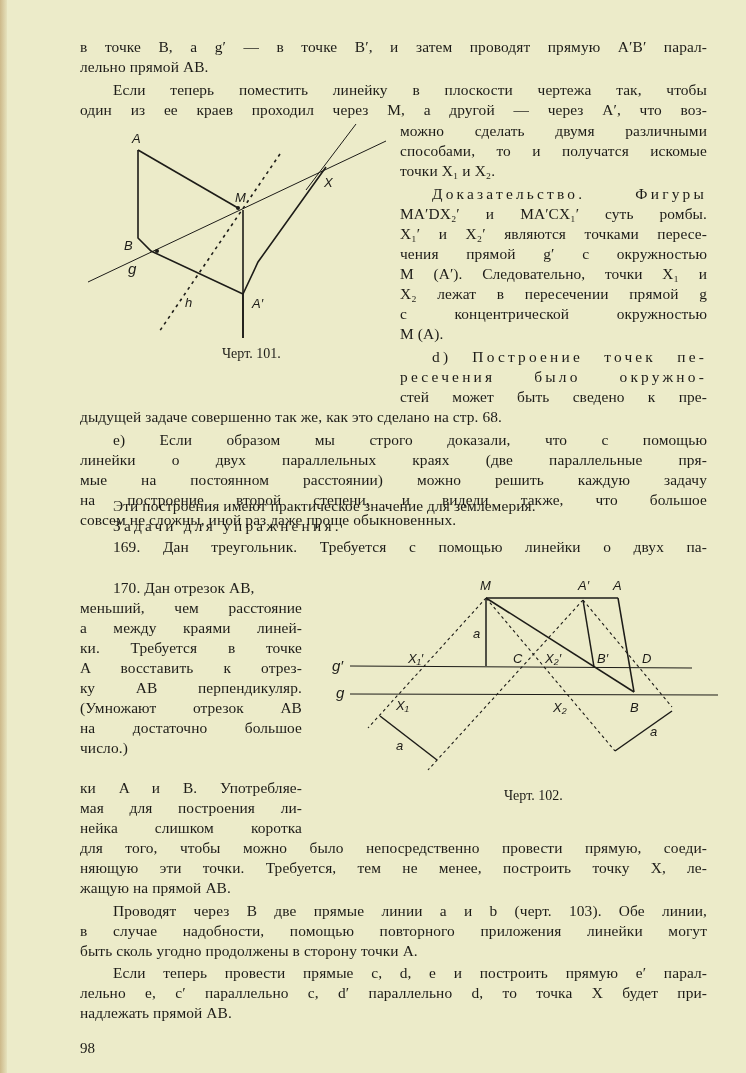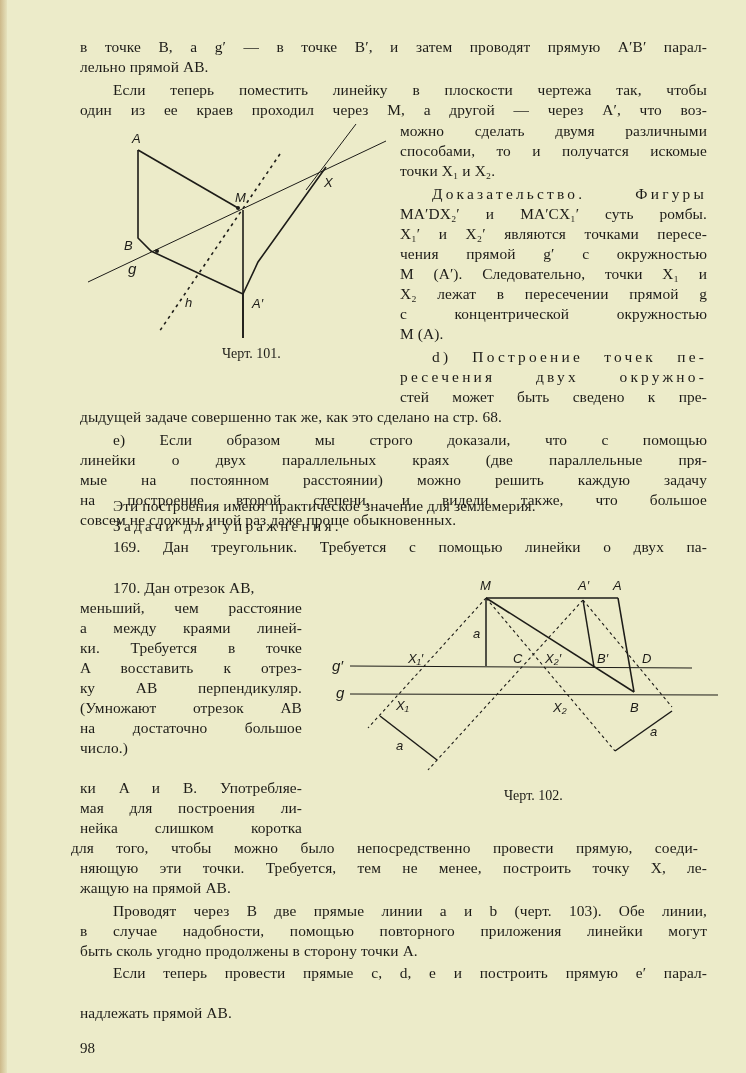--- a/index.html
+++ b/index.html
@@ -43,21 +43,21 @@
   <div class="line just sp" style="left:432px;top:184px;width:275px">Доказательство. Фигуры</div>
   <div class="line just" style="left:400px;top:204px;width:307px">MA′DX₂′ и MA′CX₁′ суть ромбы.</div>
   <div class="line just" style="left:400px;top:224px;width:307px">X₁′ и X₂′ являются точками пересе-</div>
   <div class="line just" style="left:400px;top:244px;width:307px">чения прямой g′ с окружностью</div>
   <div class="line just" style="left:400px;top:264px;width:307px">M (A′). Следовательно, точки X₁ и</div>
   <div class="line just" style="left:400px;top:284px;width:307px">X₂ лежат в пересечении прямой g</div>
   <div class="line just" style="left:400px;top:304px;width:307px">с концентрической окружностью</div>
   <div class="line" style="left:400px;top:324px">M (A).</div>
 
   <div class="line just sp" style="left:432px;top:347px;width:275px">d) Построение точек пе-</div>
-  <div class="line just sp" style="left:400px;top:367px;width:307px">ресечения двух окружно-</div>
+  <div class="line just sp" style="left:400px;top:367px;width:307px">ресечения было окружно-</div>
   <div class="line just" style="left:400px;top:387px;width:307px">стей может быть сведено к пре-</div>
   <div class="line" style="left:80px;top:407px">дыдущей задаче совершенно так же, как это сделано на стр. 68.</div>
 
   <svg style="left:80px;top:110px" width="320" height="260" viewBox="0 0 320 260">
     <g stroke="#1d1c18" fill="none" stroke-width="1.6">
       <polyline points="58,40 58,128 71,141 163,184 163,228"></polyline>
       <line x1="58" y1="40" x2="158" y2="98"></line>
       <polyline points="163,184 178,152 246,57"></polyline>
       <line x1="163" y1="100" x2="163" y2="228"></line>
     </g>
@@ -96,21 +96,21 @@
   <div class="line just" style="left:80px;top:638px;width:222px">ки. Требуется в точке</div>
   <div class="line just" style="left:80px;top:658px;width:222px">A восставить к отрез-</div>
   <div class="line just" style="left:80px;top:678px;width:222px">ку AB перпендикуляр.</div>
   <div class="line just" style="left:80px;top:698px;width:222px">(Умножают отрезок AB</div>
   <div class="line just" style="left:80px;top:718px;width:222px">на достаточно большое</div>
   <div class="line" style="left:80px;top:738px">число.)</div>
 
   <div class="line just" style="left:80px;top:778px;width:222px">ки A и B. Употребляе-</div>
   <div class="line just" style="left:80px;top:798px;width:222px">мая для построения ли-</div>
   <div class="line just" style="left:80px;top:818px;width:222px">нейка слишком коротка</div>
-  <div class="line just" style="left:71px;top:838px;width:627px">для того, чтобы можно было непосредственно провести прямую, соеди-</div>
+  <div class="line just" style="left:80px;top:838px;width:627px">для того, чтобы можно было непосредственно провести прямую, соеди-</div>
   <div class="line just" style="left:80px;top:858px;width:627px">няющую эти точки. Требуется, тем не менее, построить точку X, ле-</div>
   <div class="line" style="left:80px;top:878px">жащую на прямой AB.</div>
 
   <svg style="left:320px;top:570px" width="400" height="240" viewBox="0 0 400 240">
     <g stroke="#1d1c18" fill="none" stroke-width="1.5">
       <line x1="166" y1="28" x2="298" y2="28"></line>
       <line x1="166" y1="28" x2="166" y2="96"></line>
       <line x1="166" y1="28" x2="314" y2="122"></line>
       <line x1="263" y1="30" x2="274" y2="97"></line>
       <line x1="298" y1="28" x2="314" y2="122"></line>
@@ -144,16 +144,17 @@
     <text x="76" y="180">a</text>
     <text x="330" y="166">a</text>
   </svg>
   <div class="cap" style="left:483px;top:788px">Черт. 102.</div>
 
   <div class="line just" style="left:113px;top:901px;width:594px">Проводят через B две прямые линии a и b (черт. 103). Обе линии,</div>
   <div class="line just" style="left:80px;top:921px;width:627px">в случае надобности, помощью повторного приложения линейки могут</div>
   <div class="line" style="left:80px;top:941px">быть сколь угодно продолжены в сторону точки A.</div>
 
   <div class="line just" style="left:113px;top:963px;width:594px">Если теперь провести прямые c, d, e и построить прямую e′ парал-</div>
+  <div class="line just" style="left:80px;top:983px;width:627px">лельно e, c′ параллельно c, d′ параллельно d, то точка X будет при-</div>
   <div class="line" style="left:80px;top:1003px">надлежать прямой AB.</div>
 
   <div class="pn" style="top:1040px">98</div>
 </div>
 
 </body></html>

